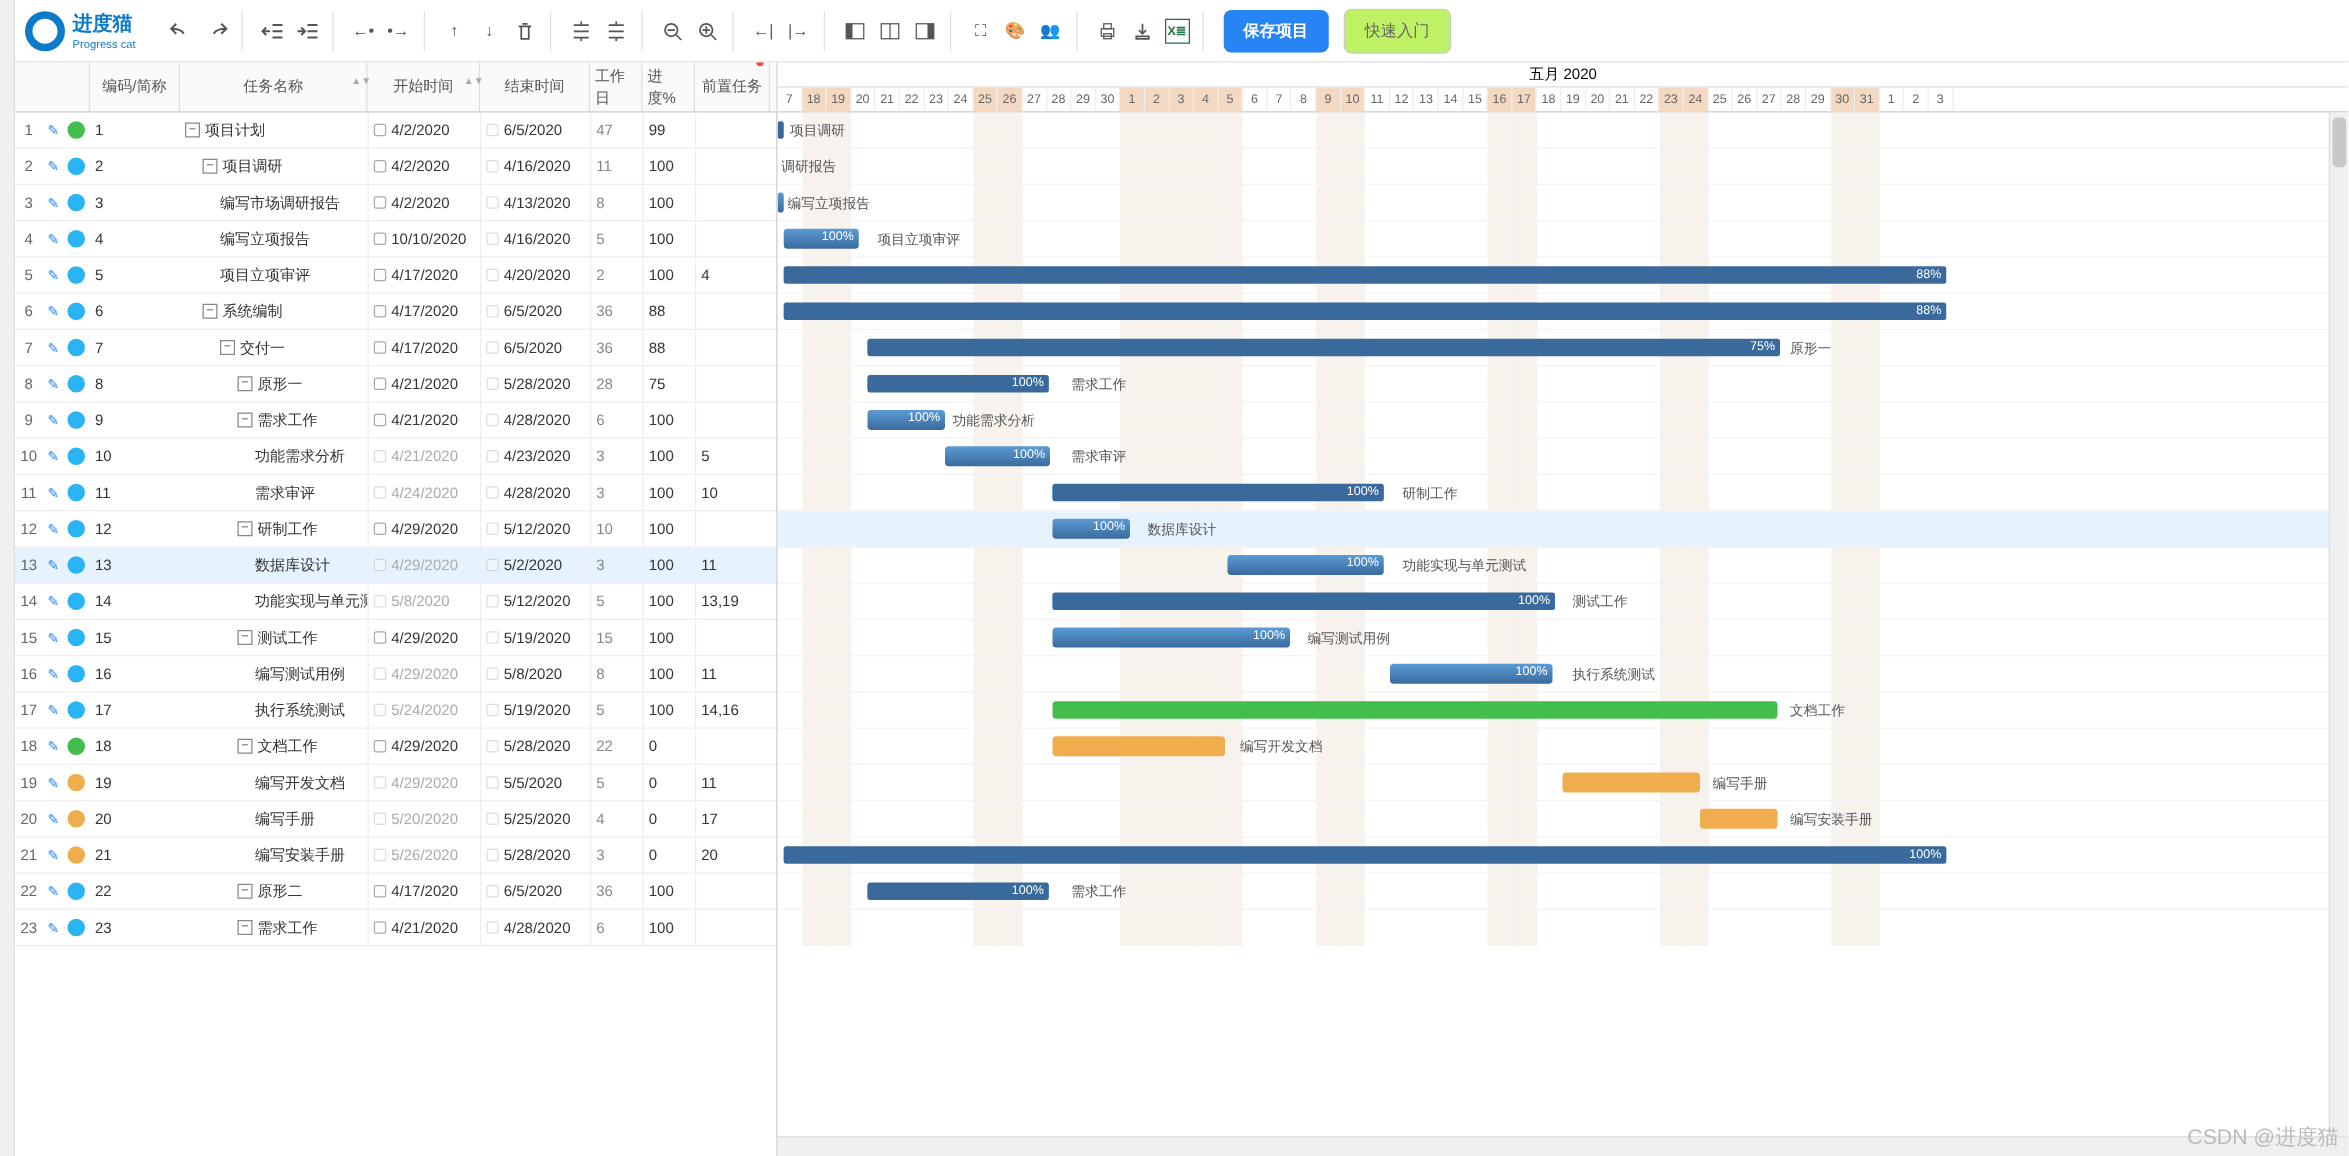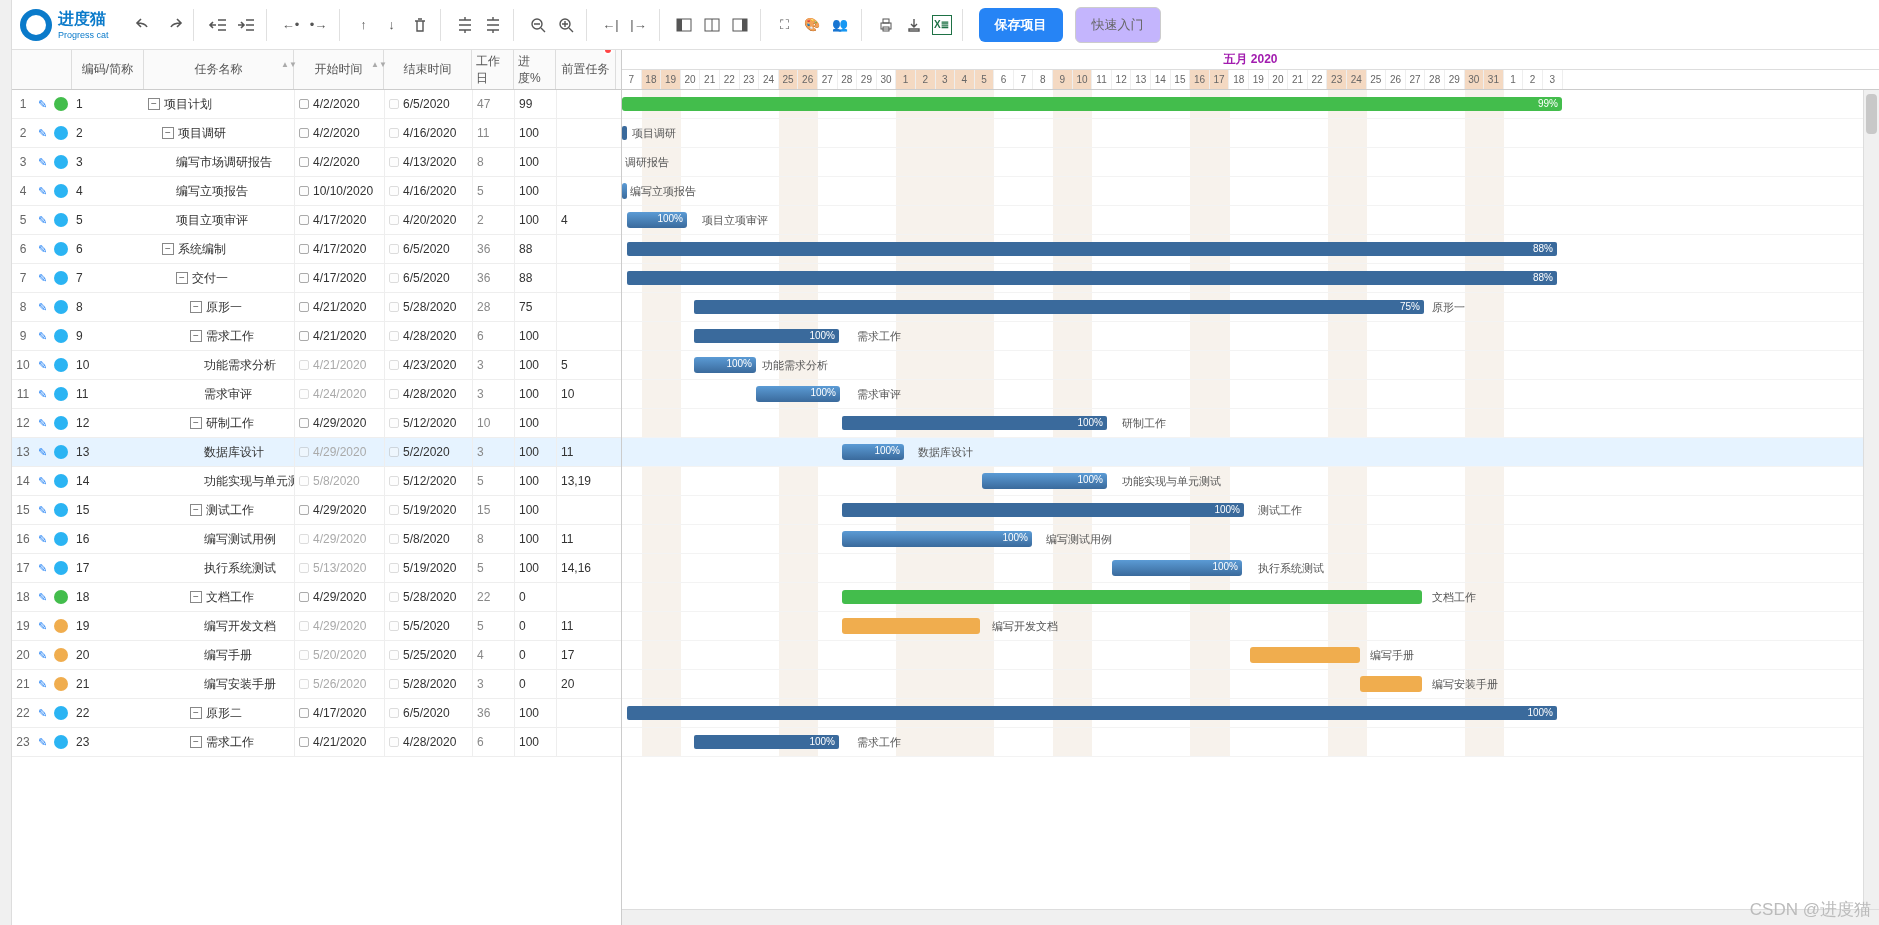--- a/index.html
+++ b/index.html
@@ -10,21 +10,21 @@
 .toolbar { height: 50px; display: flex; align-items: center; padding: 0 8px; border-bottom: 1px solid #e0e0e0; gap: 4px; }
 .logo { display: flex; align-items: center; margin-right: 12px; }
 .logo-circle { width: 32px; height: 32px; border-radius: 50%; background: #0a7aca; display: flex; align-items: center; justify-content: center; }
 .logo-inner { width: 20px; height: 20px; border-radius: 50%; background: #fff; }
 .logo-text { margin-left: 6px; }
 .logo-cn { color: #0a7aca; font-size: 16px; font-weight: bold; }
 .logo-en { color: #0a7aca; font-size: 9px; }
 .tb-group { display: flex; align-items: center; gap: 8px; padding: 0 10px; border-right: 1px solid #e0e0e0; height: 32px; }
 .tb-icon { width: 20px; height: 20px; color: #555; cursor: pointer; display: flex; align-items: center; justify-content: center; }
 .btn-save { background: #2684f5; color: #fff; padding: 8px 16px; border-radius: 6px; margin-left: 12px; cursor: pointer; font-weight: bold;}
-.btn-quick { background: #c4b5fd; border: 1px solid #ccc; padding: 8px 16px; border-radius: 6px; margin-left: 8px; cursor: pointer; color: #666;}
+.btn-quick { background: #bef264; border: 1px solid #ccc; padding: 8px 16px; border-radius: 6px; margin-left: 8px; cursor: pointer; color: #666;}
 .content { flex: 1; display: flex; overflow: hidden; }
 .grid { width: 610px; border-right: 1px solid #ccc; display: flex; flex-direction: column; }
 .grid-head { display: flex; height: 40px; border-bottom: 1px solid #ccc; background: #fafafa; position: relative; }
 .grid-head .col { border-right: 1px solid #ddd; padding: 0 4px; display: flex; align-items: center; justify-content: center; font-size: 12px; color: #555; position: relative;}
 .col-sort { position: absolute; right: 2px; width: 10px; height: 16px; color: #aaa; font-size: 8px; display:flex; flex-direction:column; line-height:6px;}
 .grid-body { flex: 1; overflow-y: auto; }
 .grid-row { display: flex; height: 29px; border-bottom: 1px solid #eee; align-items: center; }
 .grid-row.sel { background: #e6f3ff; }
 .grid-row .c { padding: 0 4px; font-size: 12px; white-space: nowrap; overflow: hidden; display: flex; align-items: center; height:100%; }
 .c-idx { width: 22px; text-align: right; color: #666; justify-content:center;}
@@ -40,21 +40,21 @@
 .dot { width: 14px; height: 14px; border-radius: 50%; }
 .dot.blue { background: #2bb4f3; }
 .dot.green { background: #43bd4c; }
 .dot.orange { background: #f0ad4e; }
 .pencil { color: #2684f5; font-size: 11px; }
 .tree-toggle { display: inline-flex; width: 12px; height: 12px; border: 1px solid #888; align-items: center; justify-content: center; font-size: 10px; line-height: 10px; margin-right: 4px; color: #555;}
 .calmark { display: inline-block; width: 10px; height: 10px; border: 1px solid #aaa; margin-right: 4px; border-radius:2px; background:#fcfcfc;}
 .calmark.gray { opacity:.4; }
 .gantt { flex: 1; display: flex; flex-direction: column; overflow: hidden; position: relative;}
 .gantt-head { height: 40px; border-bottom: 1px solid #ccc; display: flex; flex-direction: column; }
-.gantt-month { height: 20px; text-align: center; font-size: 12px; color: #a21caf; border-bottom: 1px solid #ddd; display:flex; align-items:center; justify-content:center;font-weight:bold;}
+.gantt-month { height: 20px; text-align: center; font-size: 12px; color: #000000; border-bottom: 1px solid #ddd; display:flex; align-items:center; justify-content:center;}
 .gantt-days { height: 20px; display: flex; }
 .gday { width: 19.6px; text-align: center; font-size: 10px; border-right: 1px solid #eee; color: #666; display:flex; align-items:center; justify-content:center;}
 .gday.weekend { background: #f4d9c2; }
 .gantt-body { flex: 1; overflow: auto; position: relative; }
 .gantt-row { height: 29px; border-bottom: 1px solid #f3f3f3; position: relative; }
 .gantt-row.sel { background: #e6f3ff; }
 .weekend-bg { position: absolute; top:0; bottom:0; width:19.6px; background:#f7f2ec; }
 .bar { position: absolute; height: 18px; top: 5px; border-radius: 3px; }
 .bar.summary { background: #5b9bd5; height: 14px; top:7px; border-radius:2px;}
 .bar.summary.dark { background: #3a6a9c; }
@@ -619,21 +619,21 @@
               </div>
     <div class="c c-dot">
                 <span class="dot blue"></span>
               </div>
     <div class="c c-id">17</div>
     <div class="c c-name" style="padding-left:60px">
                 <span>执行系统测试</span>
               </div>
     <div class="c c-start">
                 <span class="calmark gray"></span>
-                <span style="color:#aaa">5/13/2020</span>
+                <span style="color:#aaa">5/24/2020</span>
               </div>
     <div class="c c-end">
                 <span class="calmark gray"></span>
                 <span>5/19/2020</span>
               </div>
     <div class="c c-days">5</div>
     <div class="c c-prog">100</div>
     <div class="c c-pred">14,16</div>
             </div>
             <div class="grid-row">
@@ -854,25 +854,20 @@
               <div class="weekend-bg" style="left: 431.2px;"></div>
               <div class="weekend-bg" style="left: 450.8px;"></div>
               <div class="weekend-bg" style="left: 568.4px;"></div>
               <div class="weekend-bg" style="left: 588px;"></div>
               <div class="weekend-bg" style="left: 705.6px;"></div>
               <div class="weekend-bg" style="left: 725.2px;"></div>
               <div class="weekend-bg" style="left: 842.8px;"></div>
               <div class="weekend-bg" style="left: 862.4px;"></div>
             </div>
             <div class="gantt-row">
-              <div class="bar green" style="left: 0px; width: 940px;">
-                <span class="bar-pct">99%</span>
-              </div>
-            </div>
-            <div class="gantt-row">
               <div class="bar summary dark" style="left: 0px; width: 5px;"></div>
               <div class="bar-label" style="left: 10px;">项目调研</div>
             </div>
             <div class="gantt-row">
               <div class="bar-label" style="left: 3px;">调研报告</div>
             </div>
             <div class="gantt-row">
               <div class="bar task" style="left: 0px; width: 5px;"></div>
               <div class="bar-label" style="left: 8px;">编写立项报告</div>
             </div>

